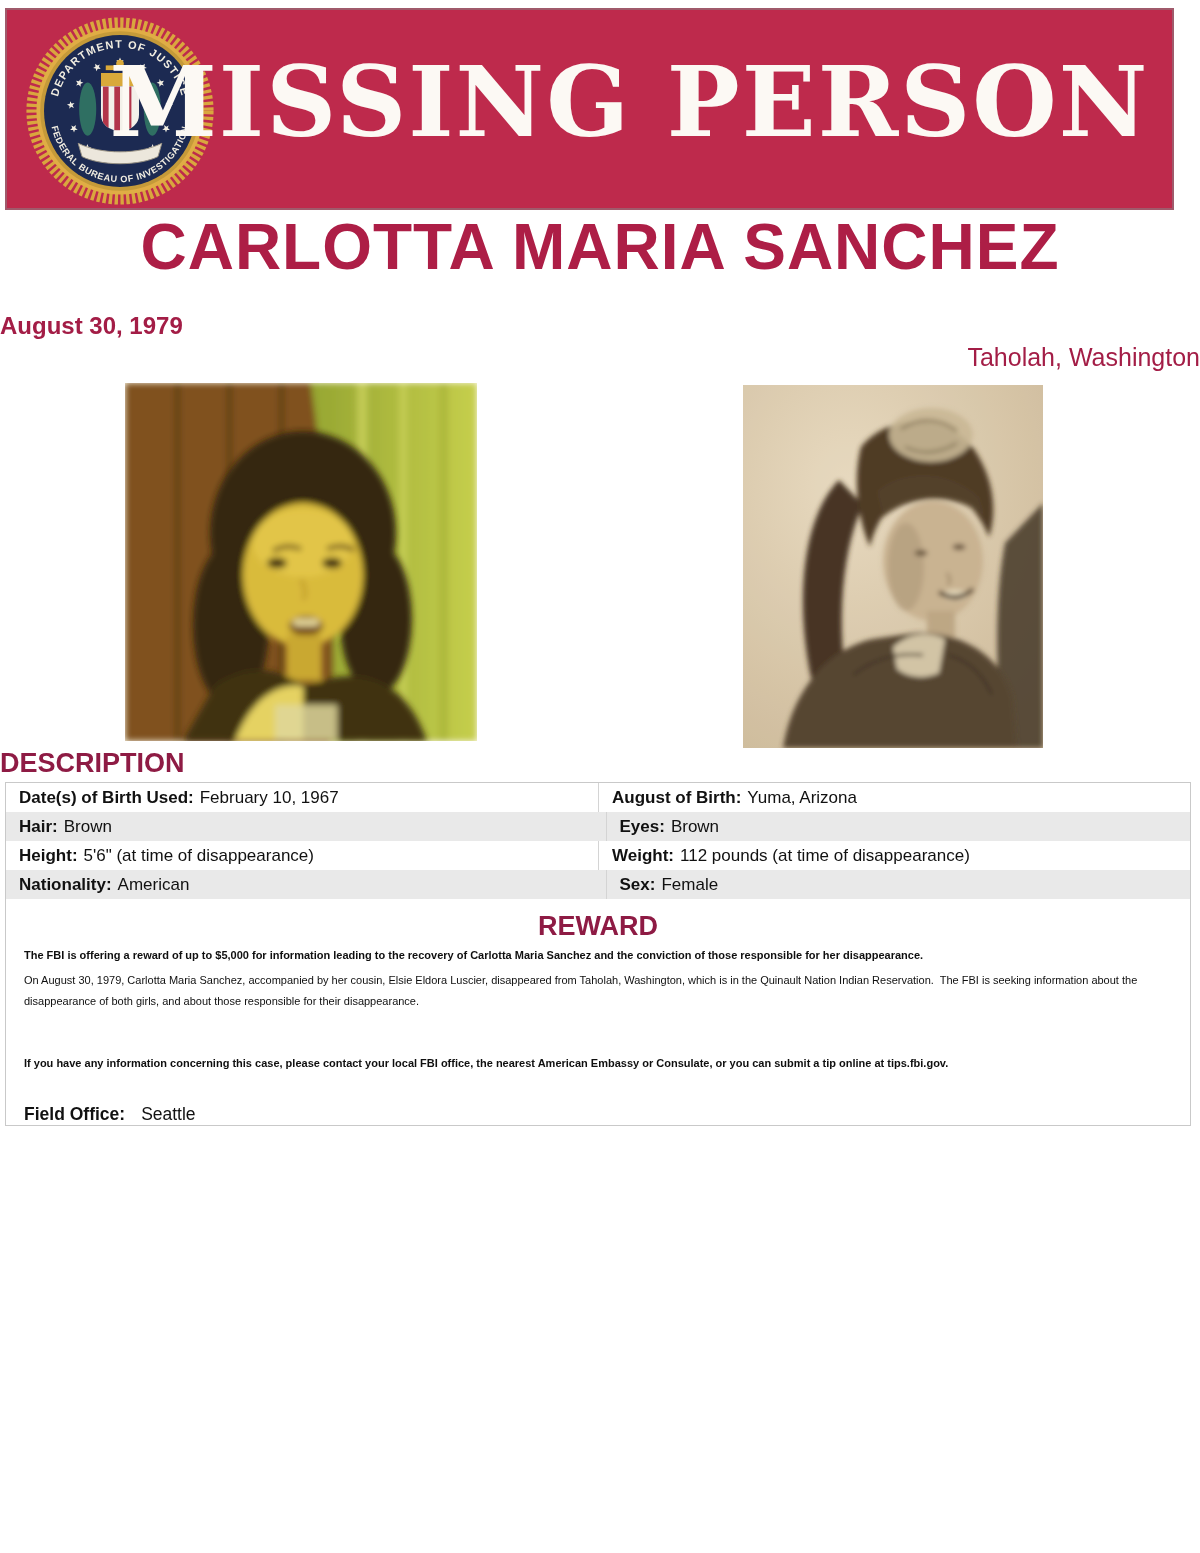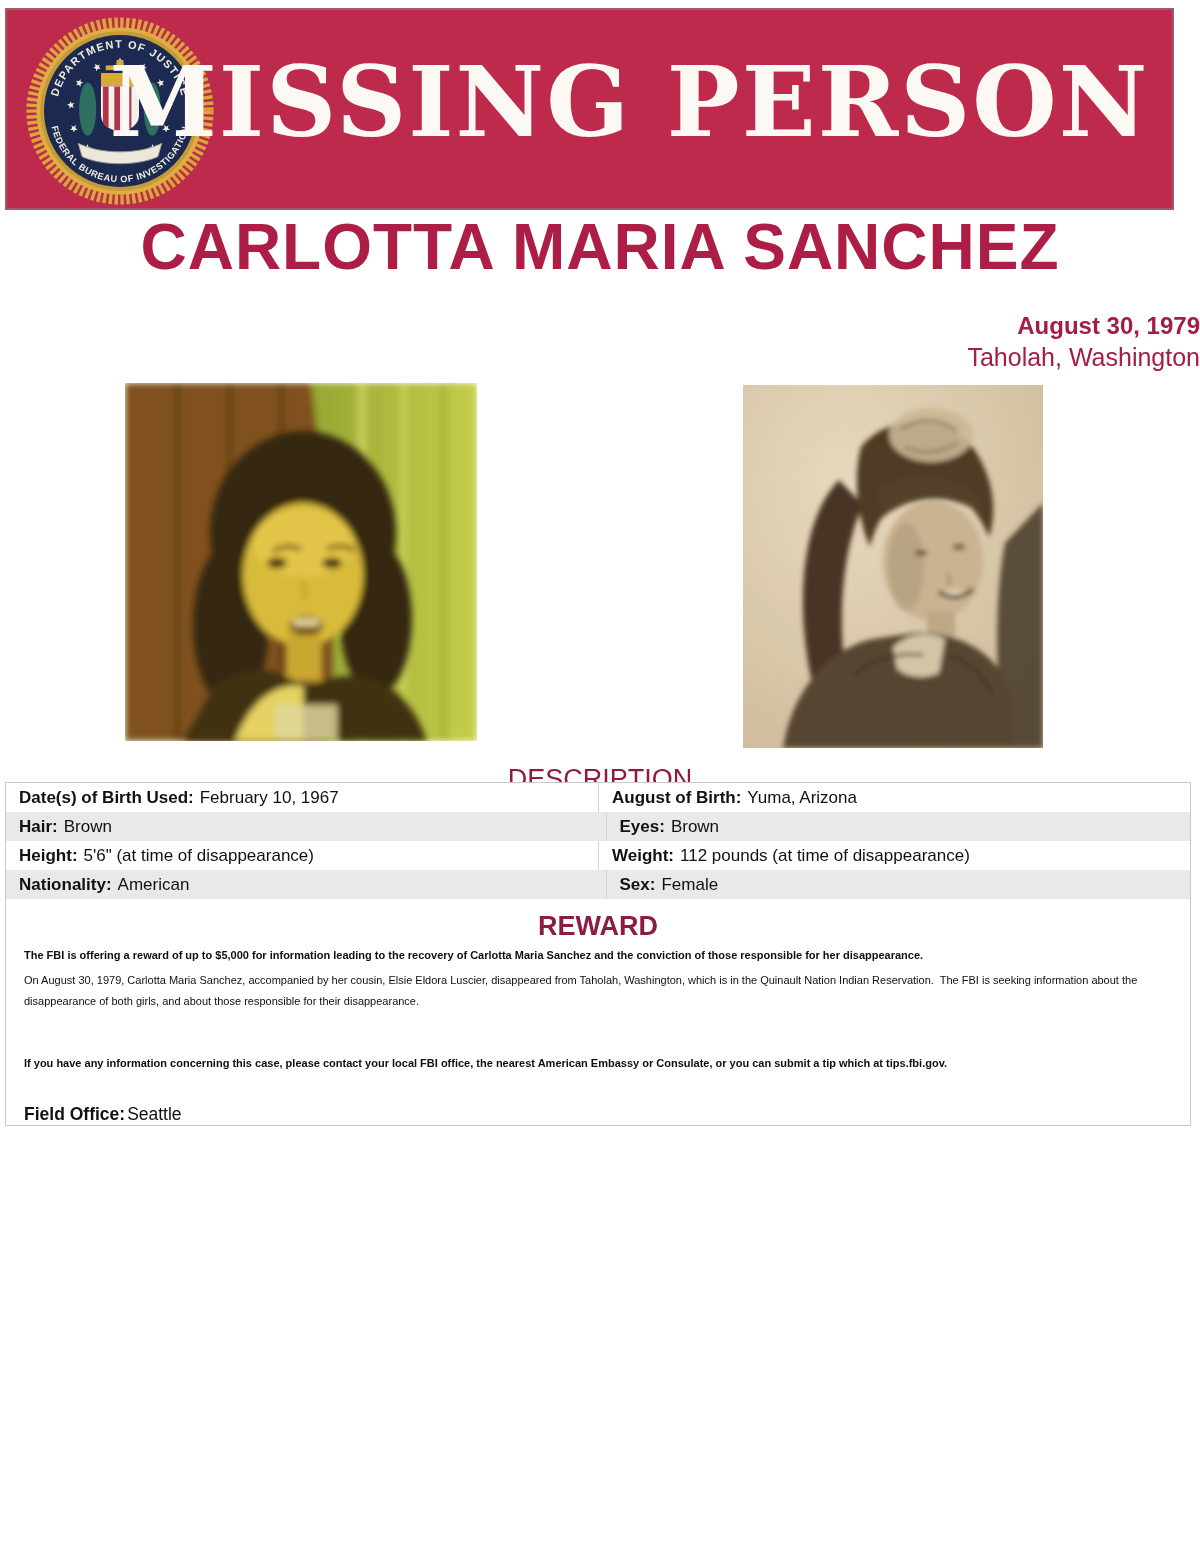--- a/index.html
+++ b/index.html
@@ -22,36 +22,36 @@
     font-family:"DejaVu Serif", serif; font-weight:bold;
     font-size:97px; letter-spacing:2px; color:#fcf9f4;
   }
 
   
   .name {
     position:absolute; top:210px; left:0; width:100%; text-align:center;
     font-size:64px; font-weight:bold; letter-spacing:1px; color:#ad1e46;
   }
   .when {
-    position:absolute; top:312px; left:0; width:100%; text-align:right;
+    position:absolute; top:312px; left:0; width:100%; text-align:left;
     font-size:24px; font-weight:bold; color:#a31d46;
   }
   .where {
     position:absolute; top:343px; left:0; width:100%; text-align:right;
     font-size:25px; font-weight:normal; color:#a31d46;
   }
 
   
   .photo-left  { position:absolute; left:125px; top:383px; width:352px; height:358px; }
   .photo-right { position:absolute; left:743px; top:385px; width:300px; height:363px; }
 
   
   .desc-heading {
-    position:absolute; top:748px; left:0; width:100%; text-align:center;
-    font-size:27px; font-weight:normal; color:#8e1b44;margin-top:16px;
+    position:absolute; top:748px; left:0; width:100%; text-align:left;
+    font-size:27px; font-weight:bold; color:#8e1b44;
   }
 
   
   .box {
     position:absolute; left:5px; top:782px; width:1186px;
     border:1px solid #c9c9c9; background:#fff; 
   }
   .trow { display:flex; height:29px; line-height:29px; font-size:17px; }
   .trow.alt { background:#e9e9e9;gap:15px; }
   .tcell { width:50%; padding-left:13px; white-space:nowrap; overflow:hidden; }
@@ -65,21 +65,21 @@
   .sec-heading.reward  { margin-top:12px; }
   .sec-heading.details { margin-top:22px; }
   .para {
     padding:0 18px; font-size:11px; line-height:21.5px; color:#0f0f0f;
     margin-top:3px;
   }
   .para.bold { font-weight:bold; }
   .para.contact { margin-top:40px; }
   .field-office { margin-top:30px; font-size:17.5px; padding:0 18px; }
   .field-office b { font-weight:bold; }
-  .field-office .val { margin-left:2px; }
+  .field-office .val { margin-left:16px; }
 </style>
 </head>
 <body>
 
 <div class="page">
 
   <header class="banner">
     <svg class="seal" viewBox="-100 -100 200 200" aria-hidden="false">
       <defs>
         <polygon id="st" points="0,-4.2 1.23,-1.3 4,-1.3 1.85,0.5 2.6,3.4 0,1.7 -2.6,3.4 -1.85,0.5 -4,-1.3 -1.23,-1.3" fill="#f2eee2"></polygon>
@@ -237,20 +237,20 @@
     <div class="trow alt">
       <div class="tcell"><b>Nationality:</b><span class="val">American</span></div>
       <div class="tcell"><b>Sex:</b><span class="val">Female</span></div>
     </div>
 
     <div class="sec-heading reward">REWARD</div>
     <p class="para bold">The FBI is offering a reward of up to $5,000 for information leading to the recovery of Carlotta Maria Sanchez and the conviction of those responsible for her disappearance.</p>
 
     <p class="para">On August 30, 1979, Carlotta Maria Sanchez, accompanied by her cousin, Elsie Eldora Luscier, disappeared from Taholah, Washington, which is in the Quinault Nation Indian Reservation.&nbsp; The FBI is seeking information about the disappearance of both girls, and about those responsible for their disappearance.</p>
 
-    <p class="para bold contact">If you have any information concerning this case, please contact your local FBI office, the nearest American Embassy or Consulate, or you can submit a tip which at tips.fbi.gov.</p>
+    <p class="para bold contact">If you have any information concerning this case, please contact your local FBI office, the nearest American Embassy or Consulate, or you can submit a tip online at tips.fbi.gov.</p>
 
     <p class="field-office">
       <b>Field Office:</b><span class="val">Seattle</span>
     </p>
   </div>
 
 </div>
 
 </body></html>

